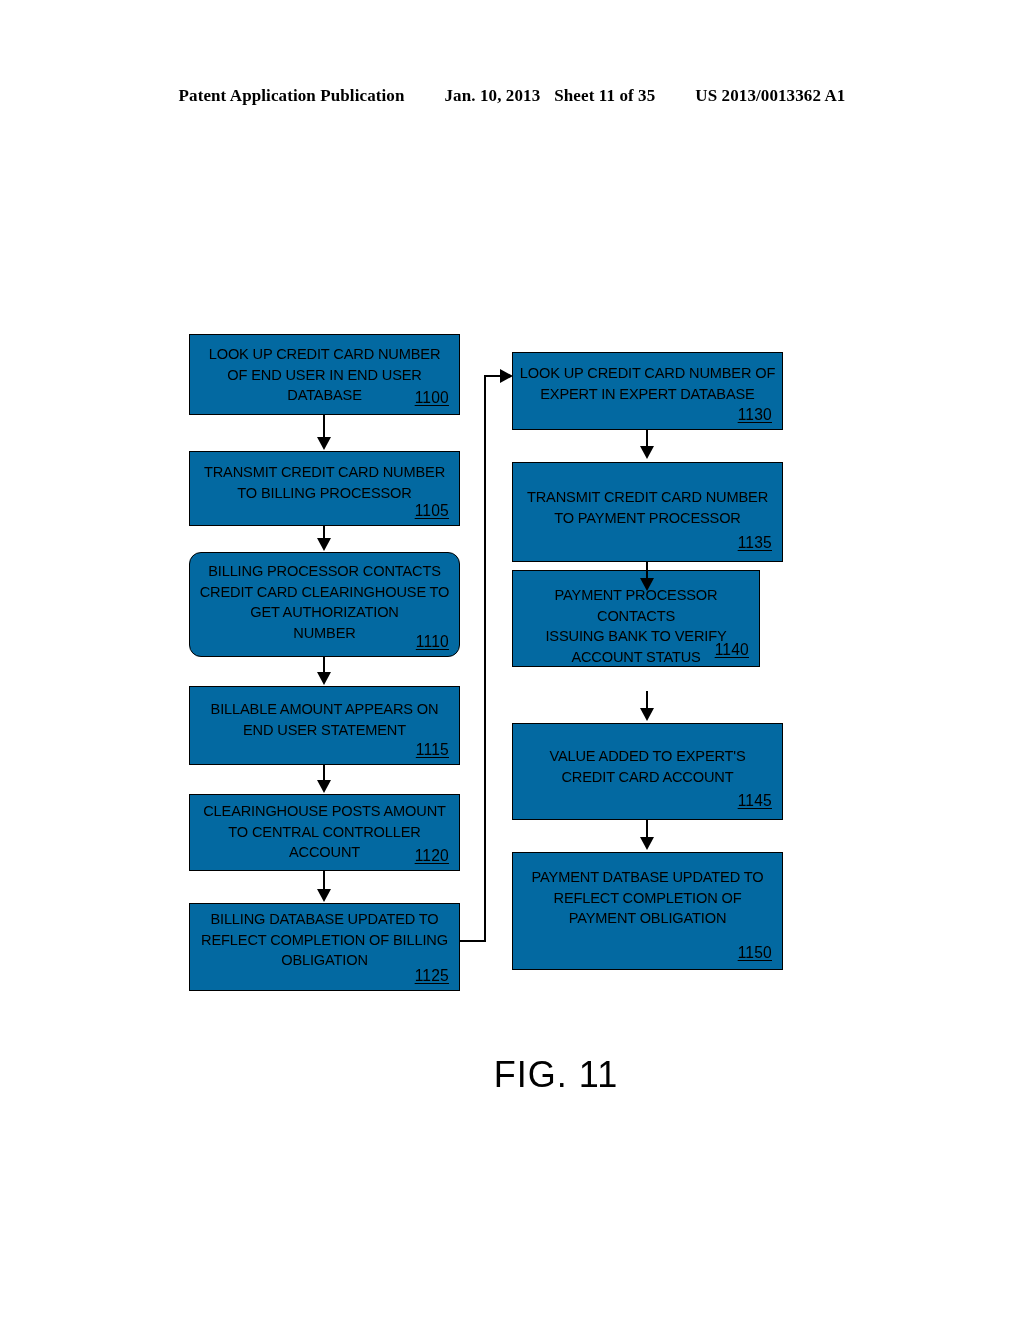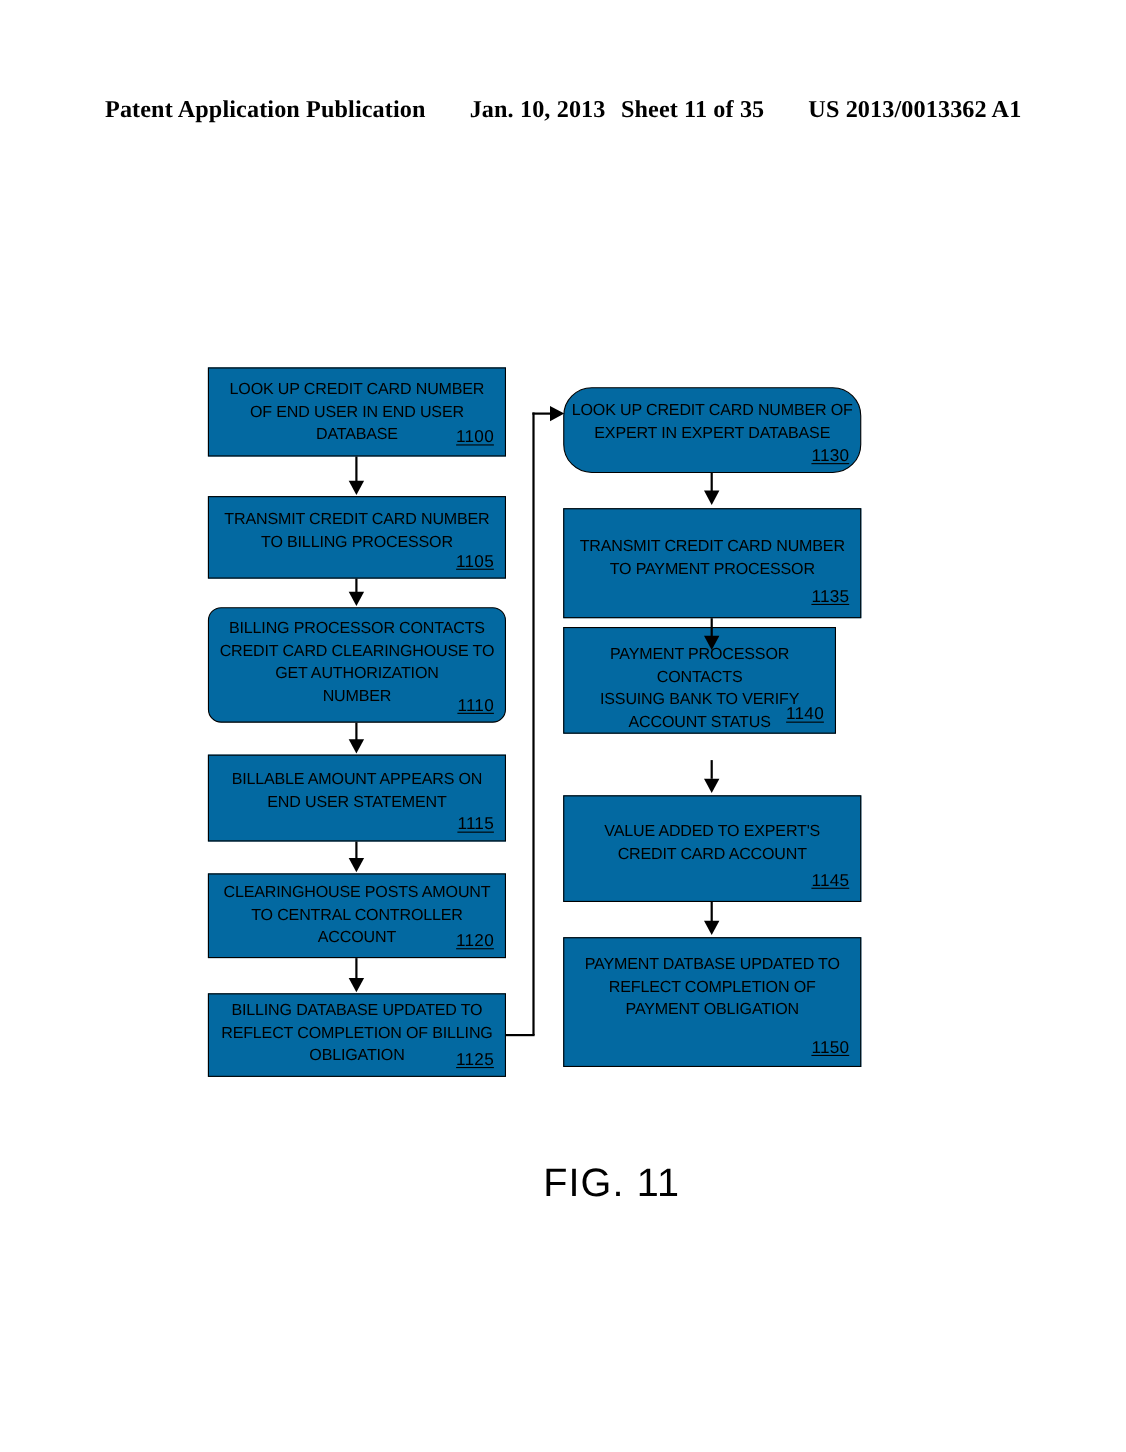--- a/index.html
+++ b/index.html
@@ -19,21 +19,21 @@
 
   
   .sheet-header {
     position: absolute;
     top: 86px;
     left: 0;
     width: 1024px;
     text-align: center;
     font-family: "Liberation Serif", serif;
     font-weight: bold;
-    font-size: 22px;
+    font-size: 17px;
     letter-spacing: 0.1px;
     white-space: nowrap;
   }
   .sheet-header .seg { display: inline-block; vertical-align: baseline; }
   .sheet-header .gap-a { display: inline-block; width: 40px; }
   .sheet-header .gap-b { display: inline-block; width: 14px; }
   .sheet-header .gap-c { display: inline-block; width: 40px; }
 
   
   .figure {
@@ -144,28 +144,28 @@
     <div class="node-ref" style="right:10px; bottom:6px;">1115</div>
   </div>
 
   <div class="node" style="left:189px; top:794px; width:271px; height:77px;">
     <div class="node-text" style="top:6px;">CLEARINGHOUSE POSTS AMOUNT
 TO CENTRAL CONTROLLER
 ACCOUNT</div>
     <div class="node-ref" style="right:10px; bottom:6px;">1120</div>
   </div>
 
-  <div class="node" style="left:189px; top:903px; width:271px; height:76px;">
+  <div class="node" style="left:189px; top:903px; width:271px; height:88px;">
     <div class="node-text" style="top:5px;">BILLING DATABASE UPDATED TO
 REFLECT COMPLETION OF BILLING
 OBLIGATION</div>
     <div class="node-ref" style="right:10px; bottom:6px;">1125</div>
   </div>
 
-  <div class="node" style="left:512px; top:352px; width:271px; height:78px;border-radius:26px;">
+  <div class="node" style="left:512px; top:352px; width:271px; height:78px;">
     <div class="node-text" style="top:10px; left:2px; right:2px;">LOOK UP CREDIT CARD NUMBER OF
 EXPERT IN EXPERT DATABASE</div>
     <div class="node-ref" style="right:10px; bottom:6px;">1130</div>
   </div>
 
   <div class="node" style="left:512px; top:462px; width:271px; height:100px;">
     <div class="node-text" style="top:24px;">TRANSMIT CREDIT CARD NUMBER
 TO PAYMENT PROCESSOR</div>
     <div class="node-ref" style="right:10px; bottom:10px;">1135</div>
   </div>

